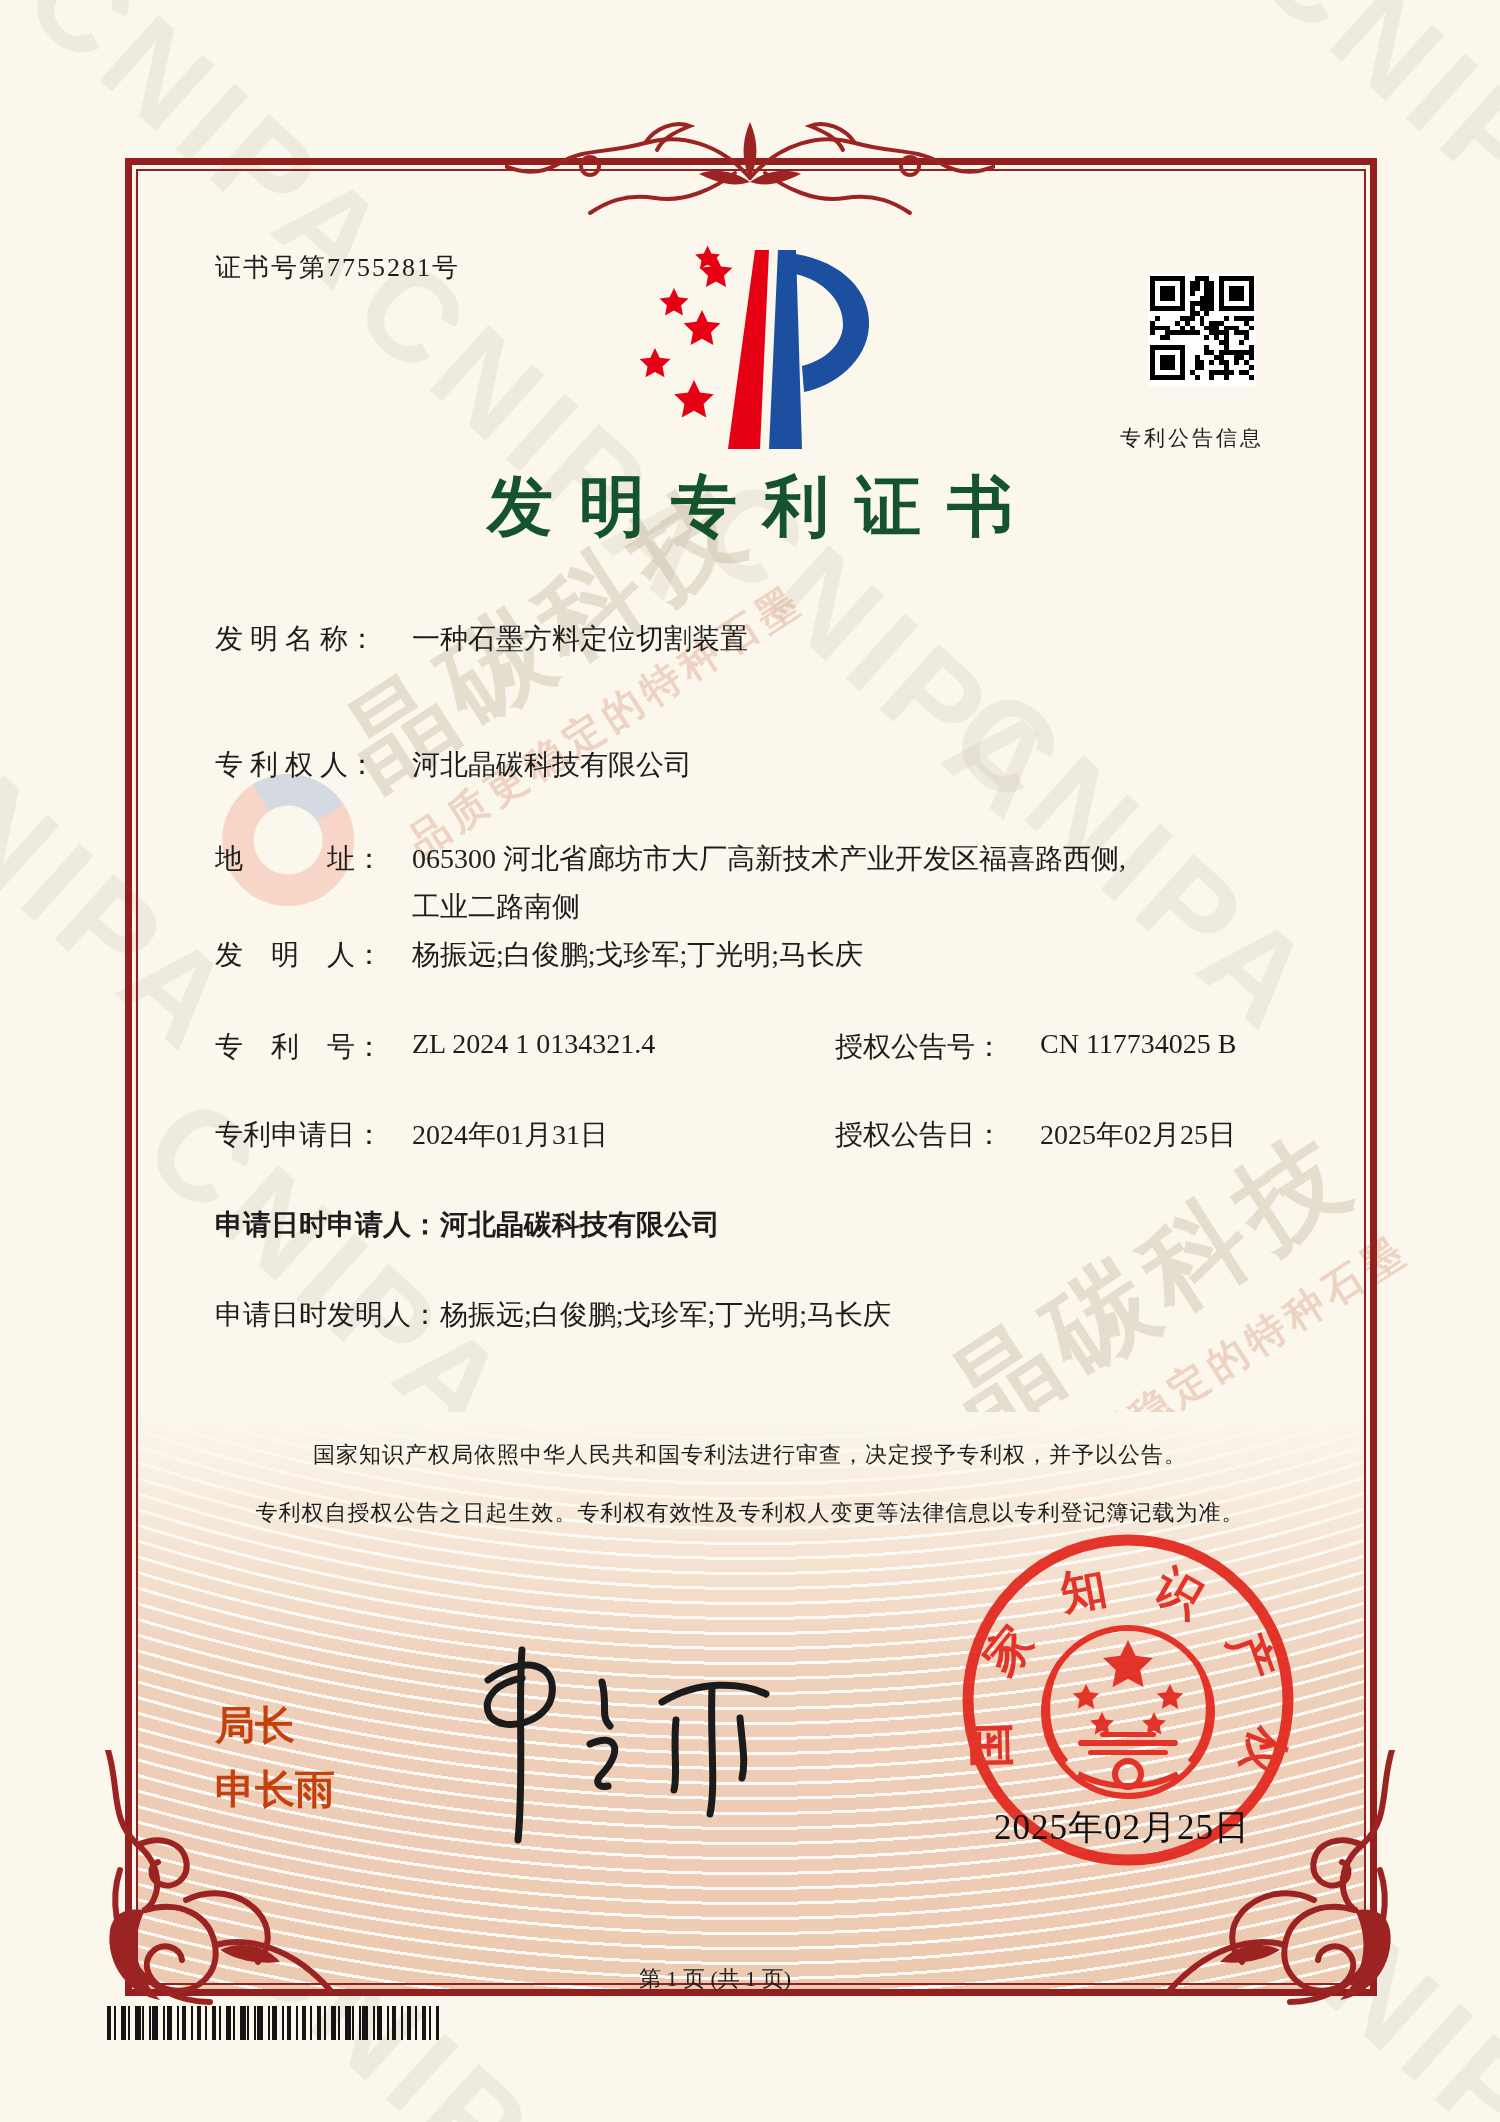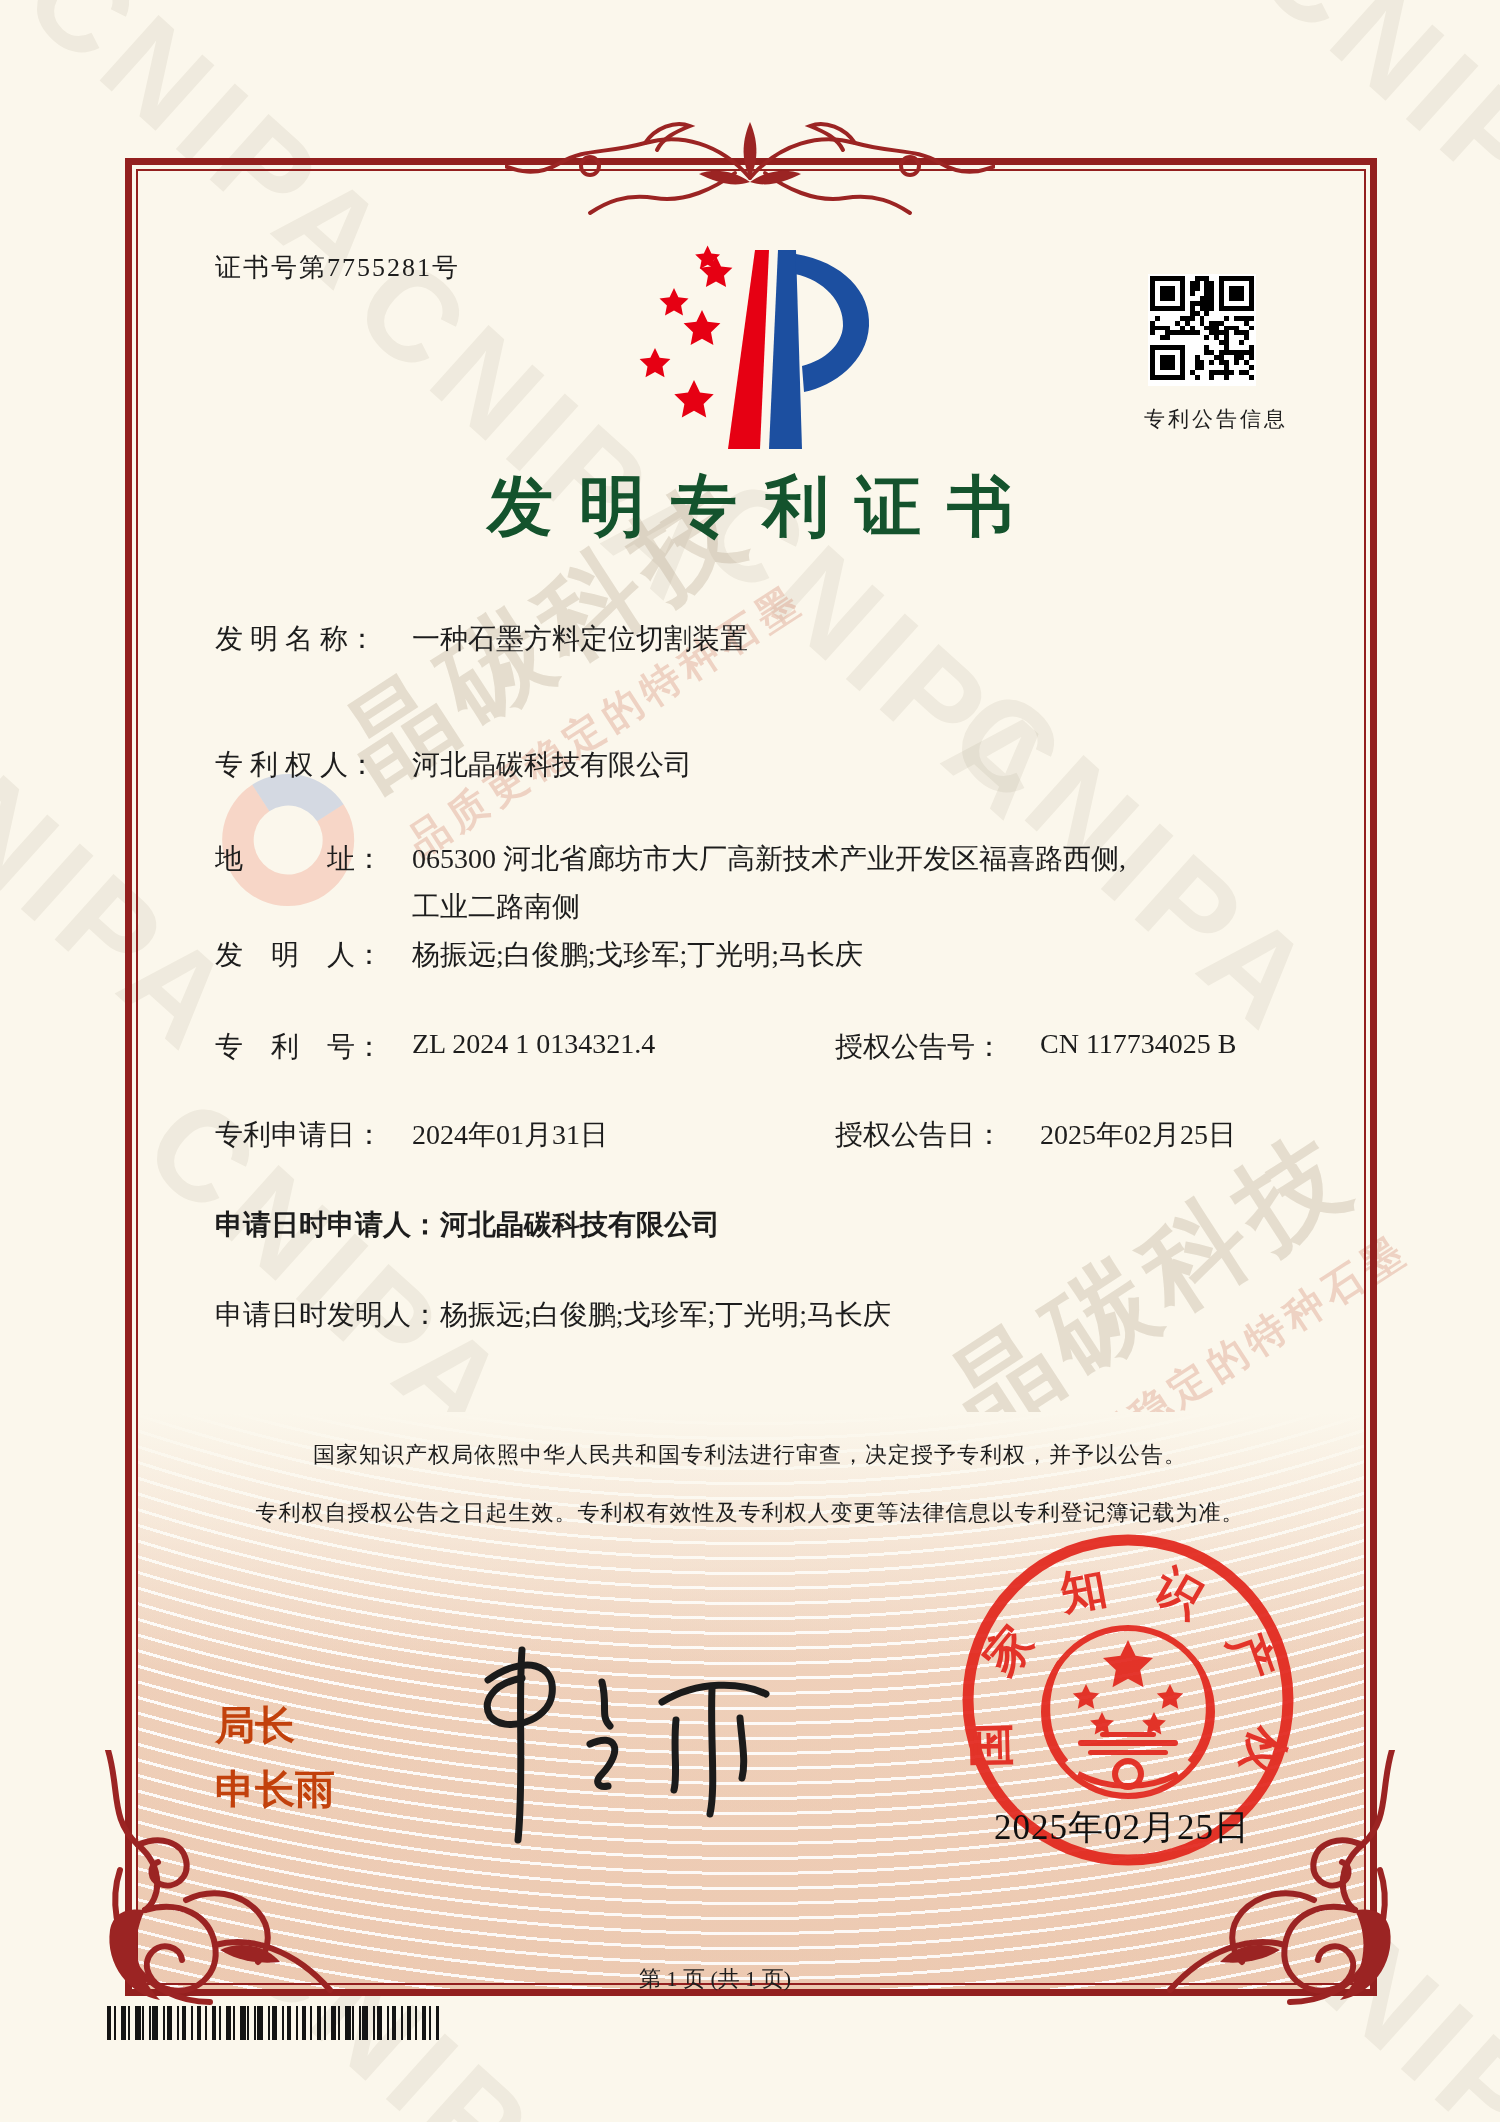--- a/index.html
+++ b/index.html
@@ -39,21 +39,21 @@
   .waves-fade{
     position:absolute;left:136px;top:1412px;width:1228px;height:260px;z-index:1;
     background:linear-gradient(180deg,#fbf7ec 0%, rgba(251,247,236,0) 100%);
   }
   
   .orn{z-index:3;}
   
   .cert-no{left:215px;top:250px;font-size:26px;letter-spacing:2px;z-index:4;}
   .logo{left:628px;top:244px;z-index:4;}
   .qr{left:1148px;top:274px;z-index:4;background:#fff;padding:2px;}
-  .qr-caption{left:1120px;top:405px;width:168px;text-align:right;font-size:21px;
+  .qr-caption{left:1120px;top:424px;width:168px;text-align:left;font-size:21px;
     letter-spacing:3px;z-index:4;font-family:Liberation Mono, monospace;}
   .title{left:330px;top:462px;width:840px;text-align:center;font-size:66px;
     font-weight:700;letter-spacing:26px;padding-left:26px;box-sizing:border-box;
     color:#14532d;z-index:4;}
   
   .lbl,.val{position:absolute;font-size:28px;z-index:4;white-space:nowrap;}
   .r1{top:620px;} .r2{top:746px;} .r3a{top:840px;} .r3b{top:888px;}
   .r4{top:936px;} .r5{top:1028px;} .r6{top:1116px;} .r7{top:1206px;font-weight:bold;} .r8{top:1296px;}
   .c1l{left:215px;} .c1v{left:412px;} .c1v2{left:440px;}
   .c2l{left:835px;} .c2v{left:1040px;}

